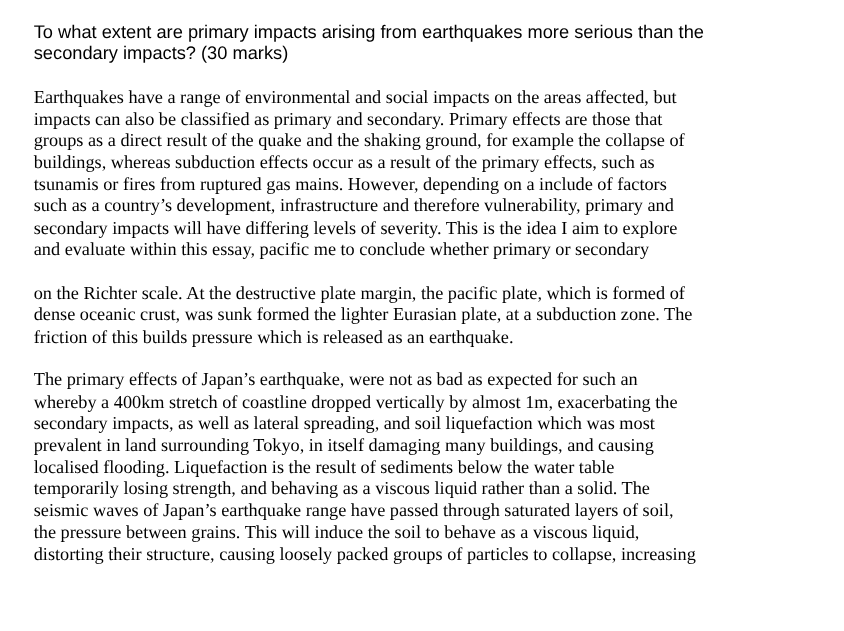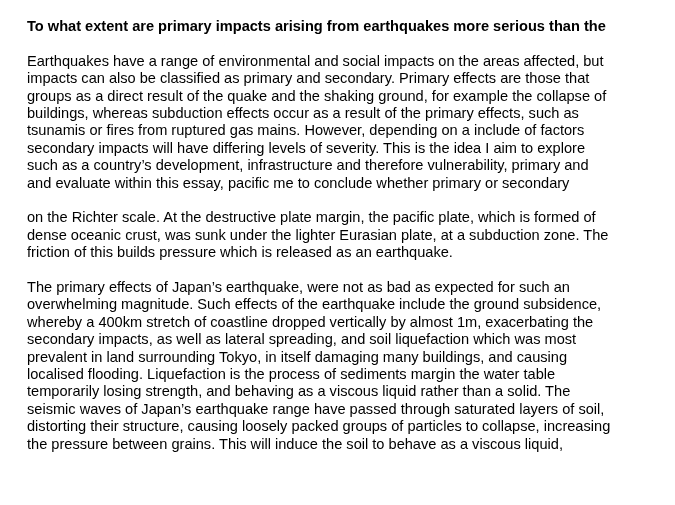--- a/index.html
+++ b/index.html
@@ -17,62 +17,63 @@
       position: absolute;
       left: 27px;
       top: 18px;
       width: 620px;
       color: #000000;
       font-family: "Liberation Sans", sans-serif;
       font-size: 14.6px;
       line-height: 17.4px;
     }
     .title {
-      font-weight: bold;
+      font-weight: normal;
       margin: 0 0 17.4px 0;
       font-size: 14.6px;
     }
     .line {
       display: block;
       white-space: nowrap;
     }
     .para {
       margin: 0 0 17.4px 0;
+      font-family: Liberation Serif, serif;
     }
   </style>
 </head>
 <body>
 
 <div class="doc">
   <div class="title">
     <span class="line">To what extent are primary impacts arising from earthquakes more serious than the</span>
+    <span class="line">secondary impacts? (30 marks)</span>
   </div>
 
   <div class="para">
     <span class="line">Earthquakes have a range of environmental and social impacts on the areas affected, but</span>
     <span class="line">impacts can also be classified as primary and secondary. Primary effects are those that</span>
     <span class="line">groups as a direct result of the quake and the shaking ground, for example the collapse of</span>
     <span class="line">buildings, whereas subduction effects occur as a result of the primary effects, such as</span>
     <span class="line">tsunamis or fires from ruptured gas mains. However, depending on a include of factors</span>
+    <span class="line">such as a country’s development, infrastructure and therefore vulnerability, primary and</span>
     <span class="line">secondary impacts will have differing levels of severity. This is the idea I aim to explore</span>
-    <span class="line">such as a country’s development, infrastructure and therefore vulnerability, primary and</span>
     <span class="line">and evaluate within this essay, pacific me to conclude whether primary or secondary</span>
   </div>
 
   <div class="para">
     <span class="line">on the Richter scale. At the destructive plate margin, the pacific plate, which is formed of</span>
-    <span class="line">dense oceanic crust, was sunk under the lighter Eurasian plate, at a subduction zone. The</span>
+    <span class="line">dense oceanic crust, was sunk formed the lighter Eurasian plate, at a subduction zone. The</span>
     <span class="line">friction of this builds pressure which is released as an earthquake.</span>
   </div>
 
   <div class="para">
     <span class="line">The primary effects of Japan’s earthquake, were not as bad as expected for such an</span>
-    <span class="line">overwhelming magnitude. Such effects of the earthquake include the ground subsidence,</span>
     <span class="line">whereby a 400km stretch of coastline dropped vertically by almost 1m, exacerbating the</span>
     <span class="line">secondary impacts, as well as lateral spreading, and soil liquefaction which was most</span>
     <span class="line">prevalent in land surrounding Tokyo, in itself damaging many buildings, and causing</span>
-    <span class="line">localised flooding. Liquefaction is the process of sediments margin the water table</span>
+    <span class="line">localised flooding. Liquefaction is the result of sediments below the water table</span>
     <span class="line">temporarily losing strength, and behaving as a viscous liquid rather than a solid. The</span>
     <span class="line">seismic waves of Japan’s earthquake range have passed through saturated layers of soil,</span>
+    <span class="line">the pressure between grains. This will induce the soil to behave as a viscous liquid,</span>
     <span class="line">distorting their structure, causing loosely packed groups of particles to collapse, increasing</span>
-    <span class="line">the pressure between grains. This will induce the soil to behave as a viscous liquid,</span>
   </div>
 </div>
 
 </body></html>

